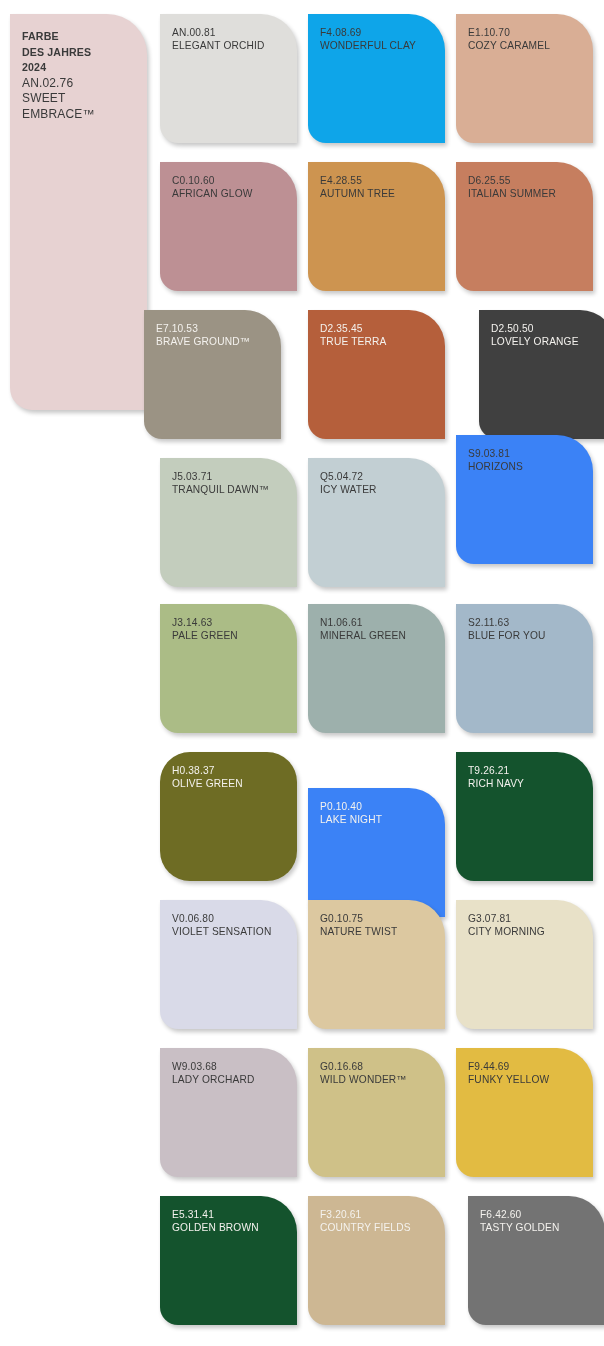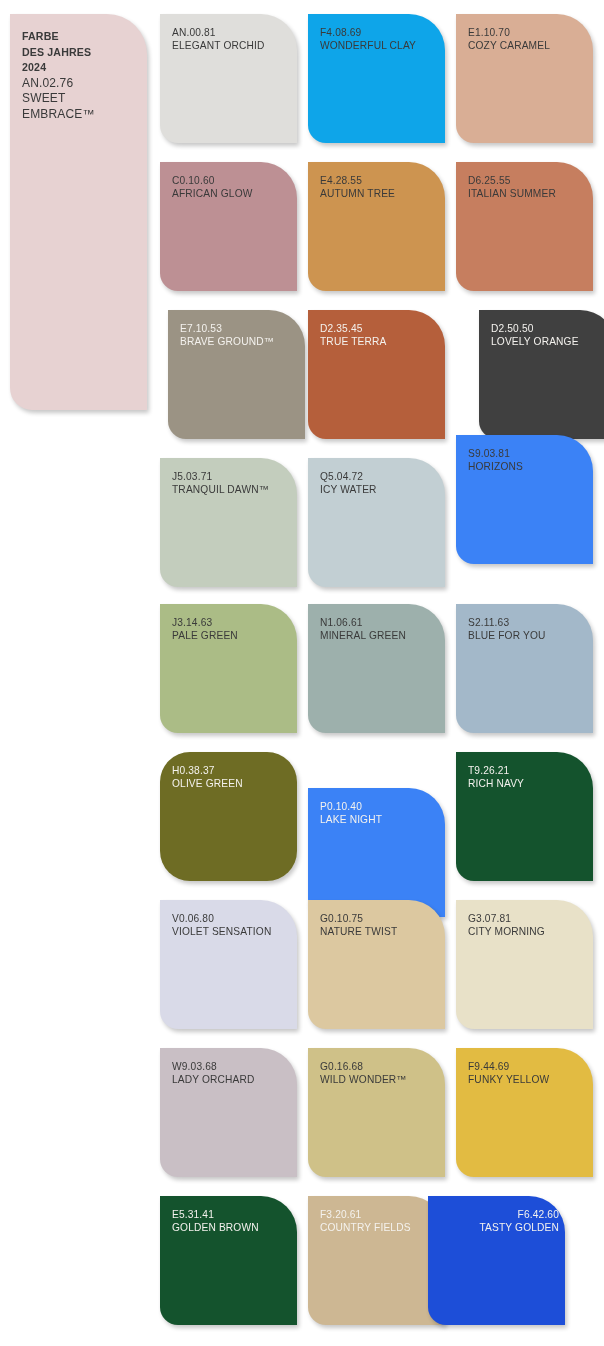--- a/index.html
+++ b/index.html
@@ -138,21 +138,21 @@
           <span class="name">AUTUMN TREE</span>
         </div>
       </div>
       <div class="swatch light" style="left: 456px; top: 162px; background: rgb(198, 126, 95);">
         <div class="texture"></div>
         <div class="labels">
           <span class="code">D6.25.55</span>
           <span class="name">ITALIAN SUMMER</span>
         </div>
       </div>
-      <div class="swatch dark" style="left: 168px; top: 310px; background: rgb(155, 147, 132);">
+      <div class="swatch dark" style="left: 144px; top: 310px; background: rgb(155, 147, 132);">
         <div class="texture"></div>
         <div class="labels">
           <span class="code">E7.10.53</span>
           <span class="name">BRAVE GROUND™</span>
         </div>
       </div>
       <div class="swatch dark" style="left: 308px; top: 310px; background: rgb(181, 95, 59);">
         <div class="texture"></div>
         <div class="labels">
           <span class="code">D2.35.45</span>
@@ -278,21 +278,21 @@
           <span class="name">GOLDEN BROWN</span>
         </div>
       </div>
       <div class="swatch dark" style="left: 308px; top: 1196px; background: rgb(205, 183, 147);">
         <div class="texture"></div>
         <div class="labels">
           <span class="code">F3.20.61</span>
           <span class="name">COUNTRY FIELDS</span>
         </div>
       </div>
-      <div class="swatch dark" style="left: 428px; top: 1196px; background: #1d4ed8; text-align: right;">
+      <div class="swatch dark" style="left: 468px; top: 1196px; background: #737373;">
         <div class="texture"></div>
         <div class="labels">
           <span class="code">F6.42.60</span>
           <span class="name">TASTY GOLDEN</span>
         </div>
       </div>
     </div>
 
 </div>
 

